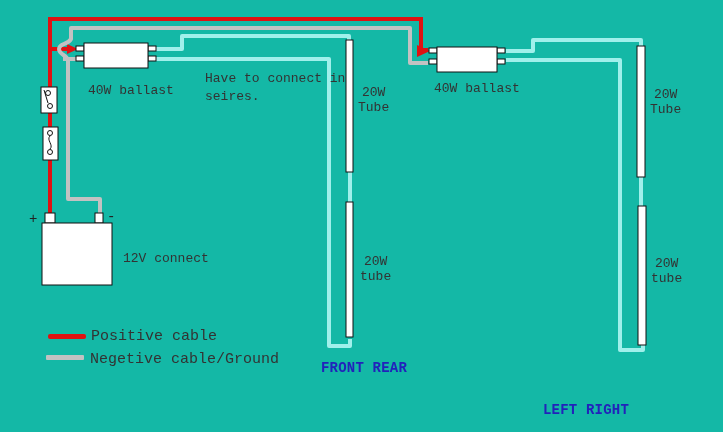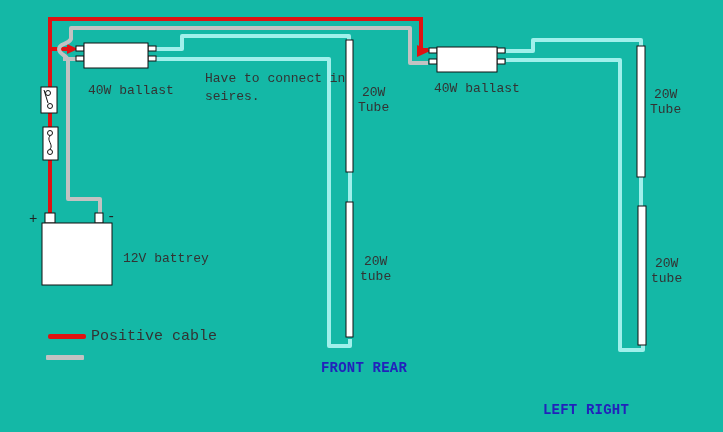--- a/index.html
+++ b/index.html
@@ -105,20 +105,21 @@
 seires.</div>
   <div class="lbl tube" style="left:358px;top:85px;">20W
 Tube</div>
   <div class="lbl tube" style="left:360px;top:254px;">20W
 tube</div>
   <div class="lbl" style="left:434px;top:81px;">40W ballast</div>
   <div class="lbl tube" style="left:650px;top:87px;">20W
 Tube</div>
   <div class="lbl tube" style="left:651px;top:256px;">20W
 tube</div>
-  <div class="lbl" style="left:123px;top:251px;">12V battrey</div>
+  <div class="lbl" style="left:123px;top:251px;">12V connect</div>
   <div class="lbl sign" style="left:29px;top:211px;">+</div>
   <div class="lbl sign" style="left:107px;top:209px;">-</div>
   <div class="lbl heading" style="left: 277px; top: 360px; color: rgb(34, 34, 187); padding-left: 44px;">FRONT REAR</div>
   <div class="lbl heading" style="left: 543px; top: 355px; color: rgb(34, 34, 187); margin-top: 47px;">LEFT RIGHT</div>
   <div class="lbl legend" style="left:91px;top:329px;">Positive cable</div>
+  <div class="lbl legend" style="left:90px;top:352px;">Negetive cable/Ground</div>
 
 </div>
 
 </body></html>

